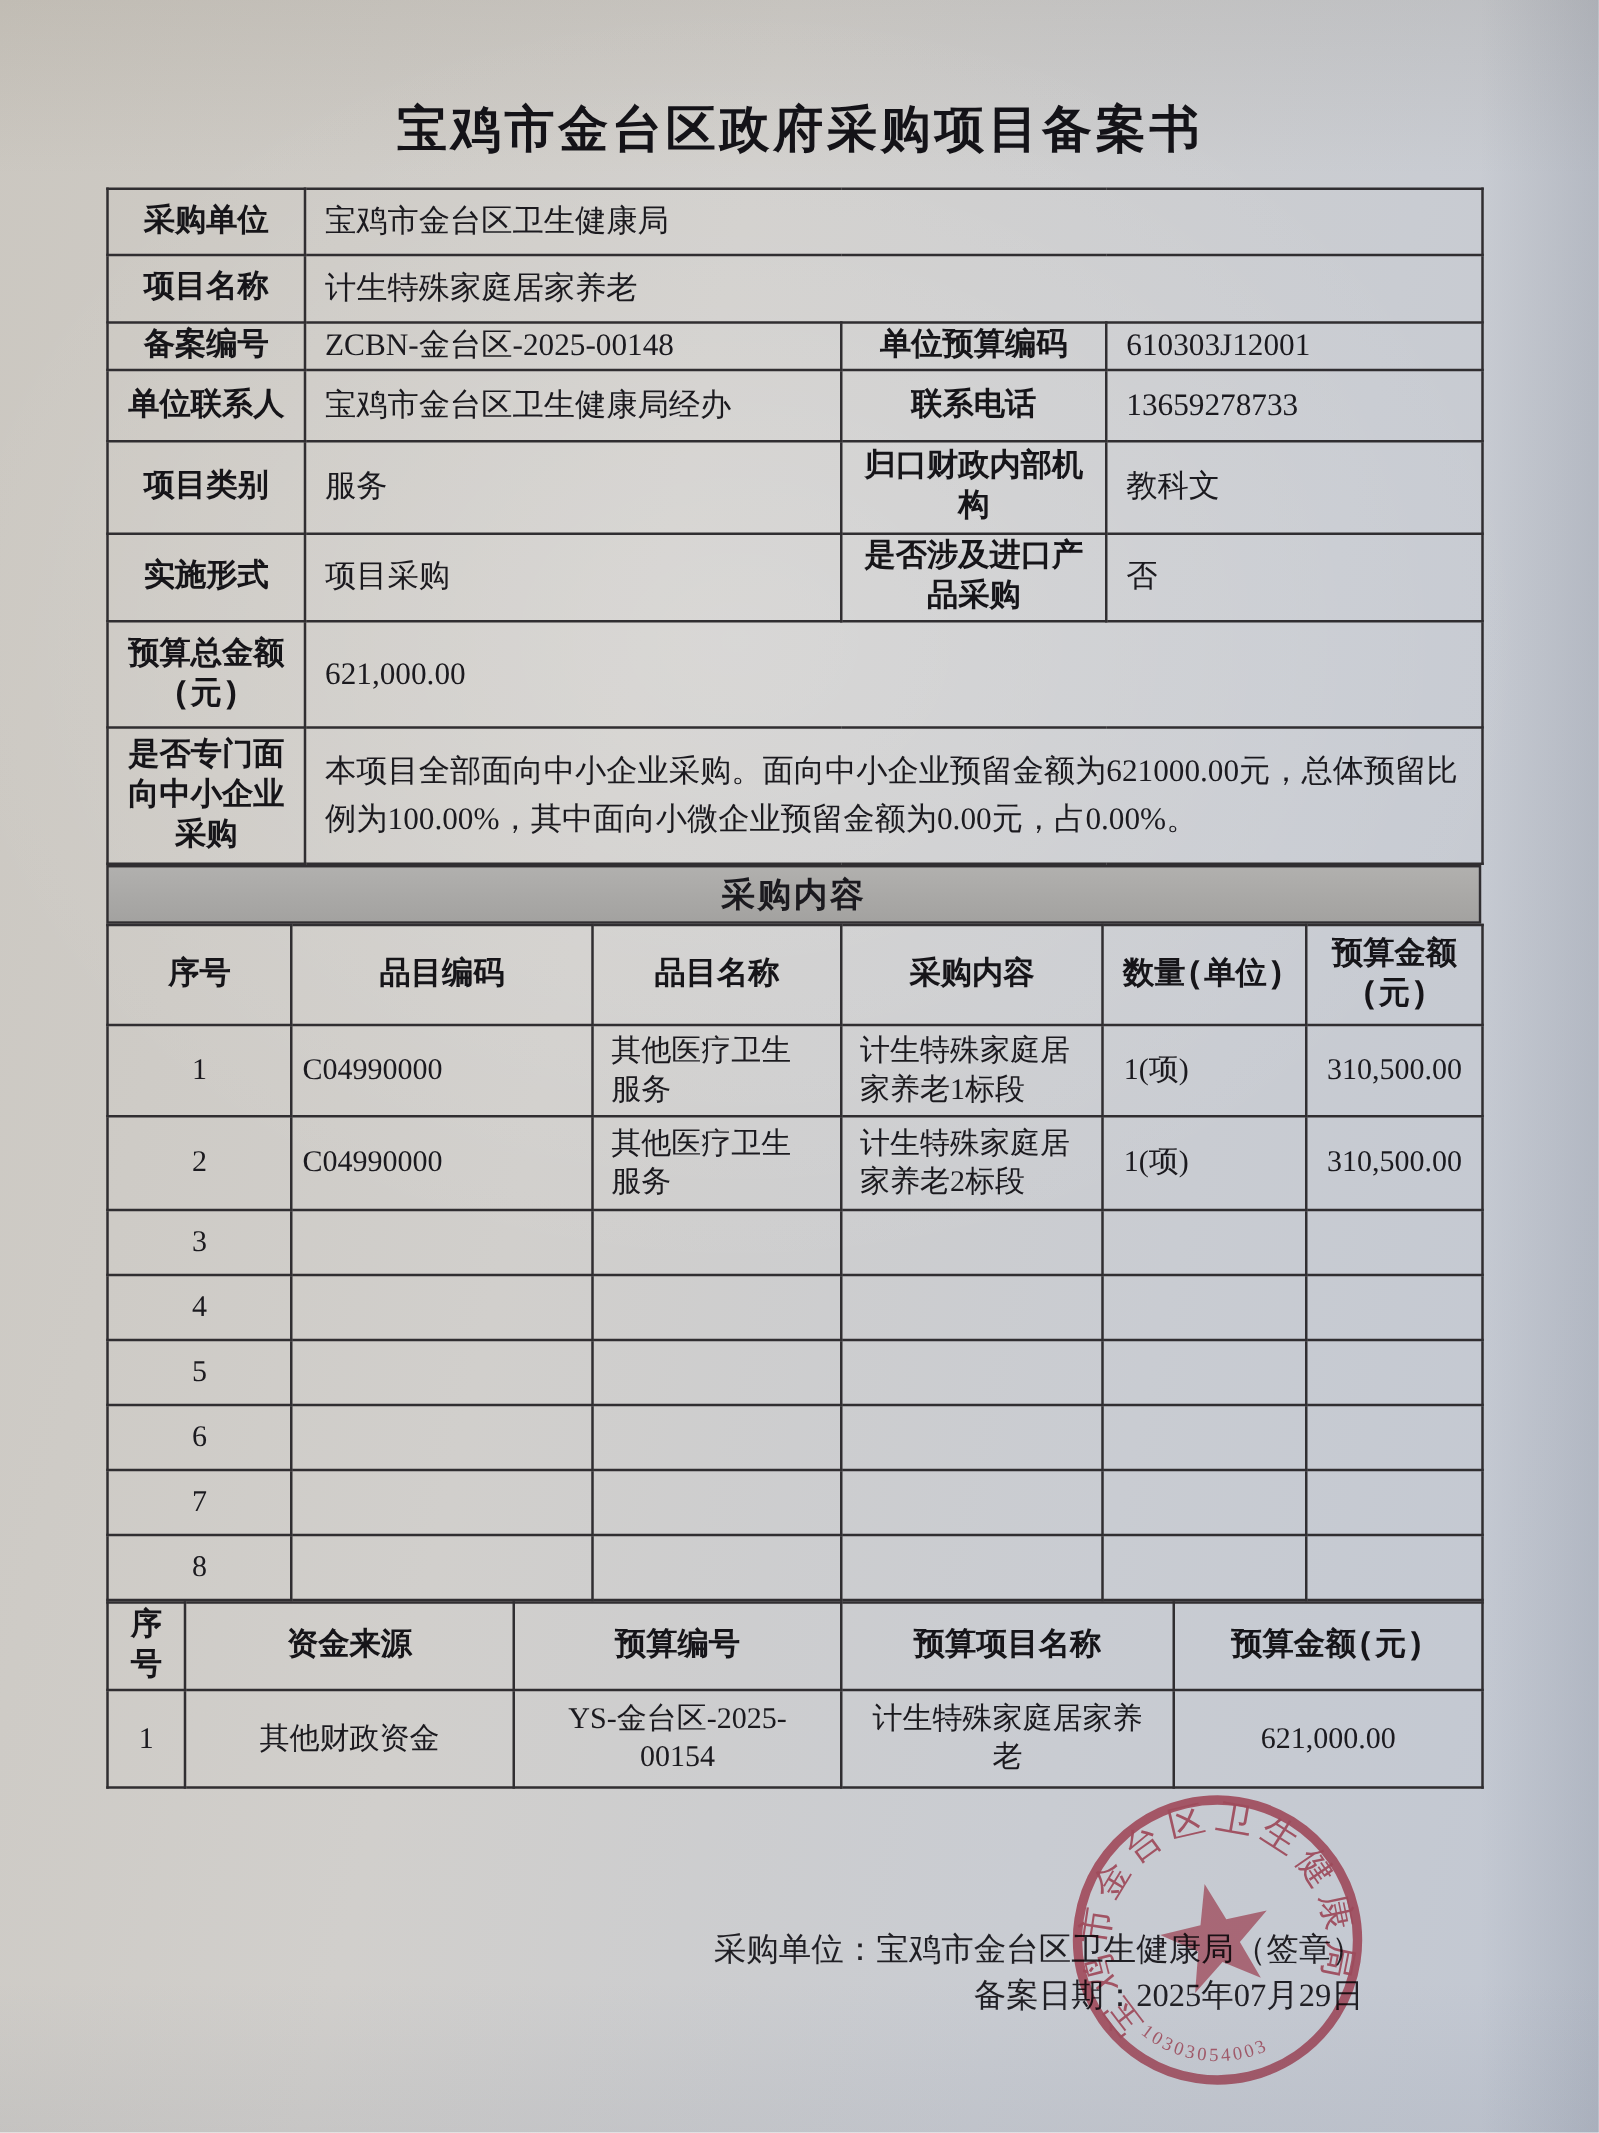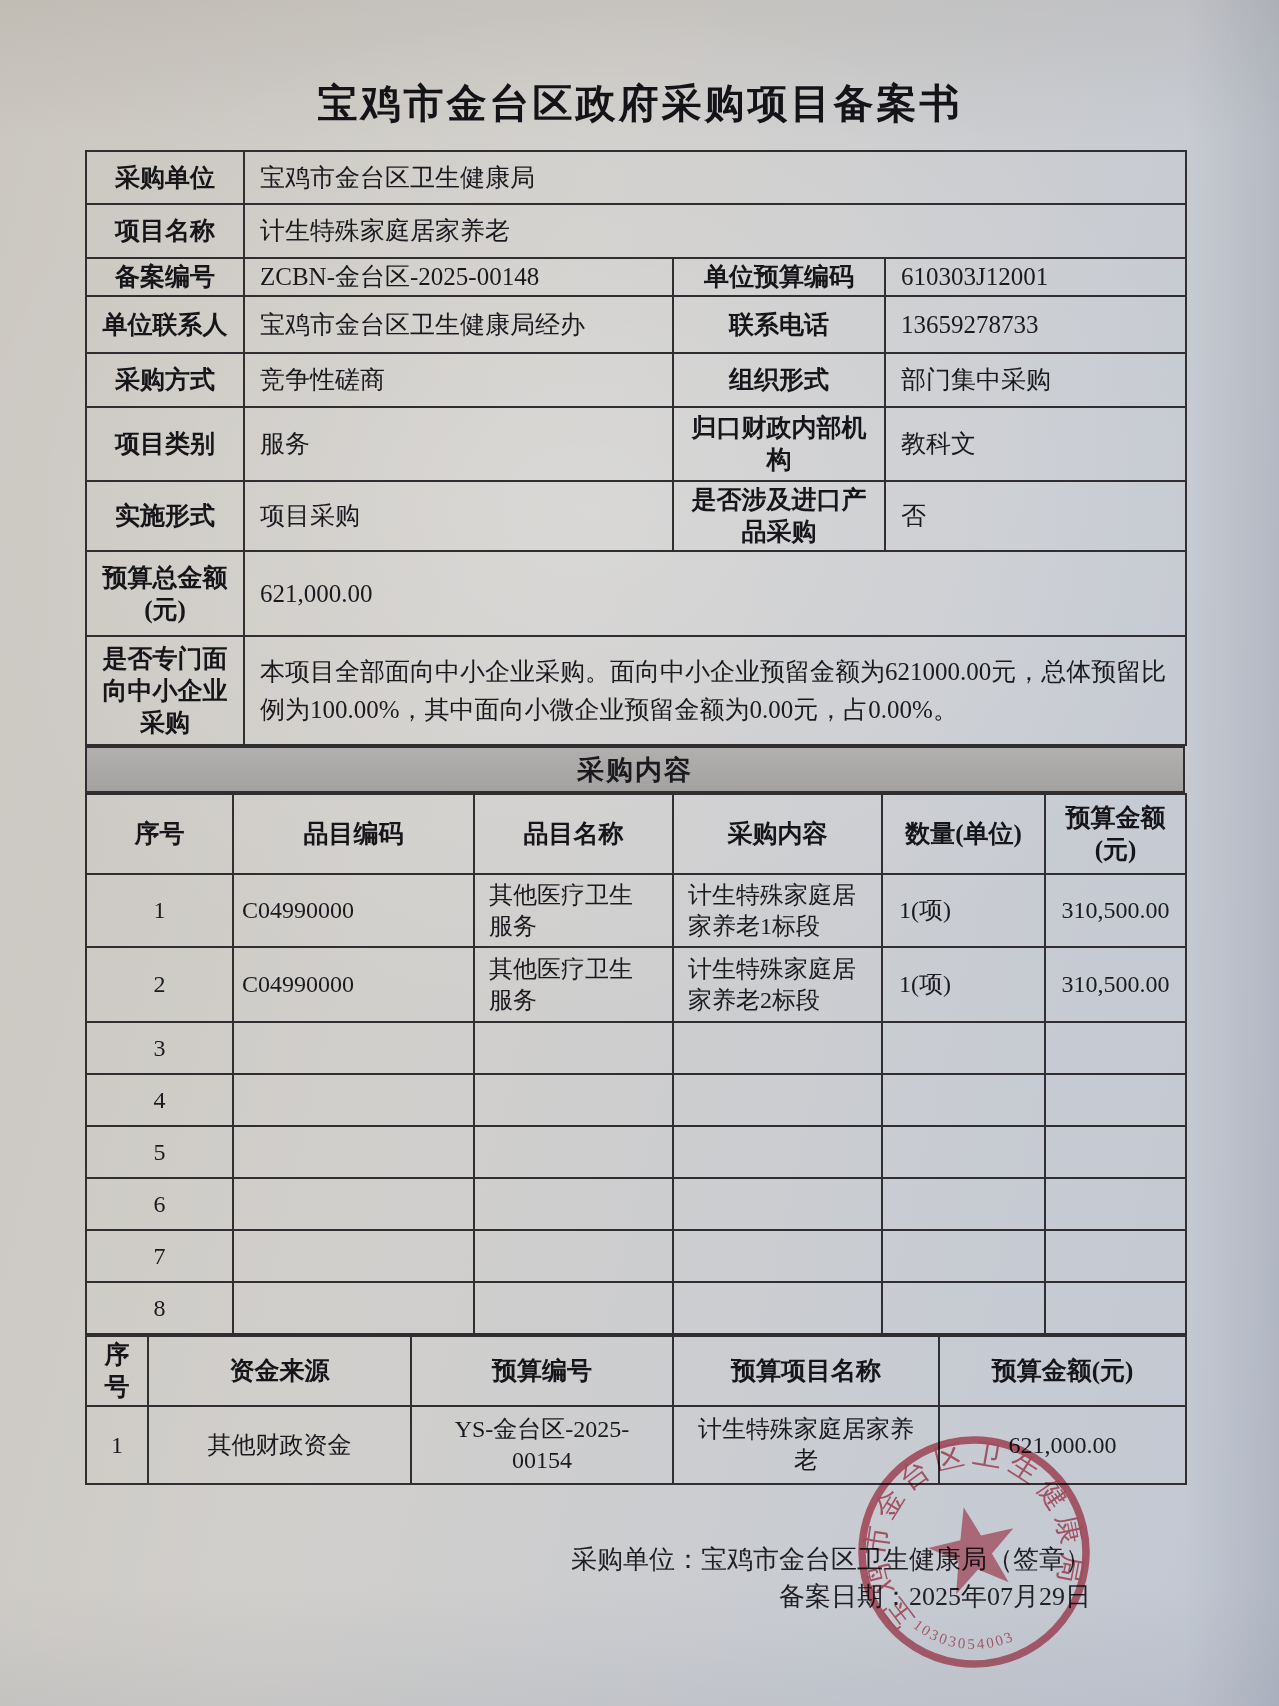--- a/index.html
+++ b/index.html
@@ -32,21 +32,21 @@
   .doc-body { position: absolute; left: 85px; top: 150px; width: 1100px; }
   table { border-collapse: collapse; table-layout: fixed; width: 1100px; }
   th, td {
     border: 2.6px solid var(--border, #302e31);
     vertical-align: middle;
     white-space: pre-line;
     padding: 2px 8px;
     line-height: 1.28;
   }
   th.lbl, .items-tbl th, .funds-tbl th {
-    font-family: Liberation Serif, serif;
+    font-family: Liberation Mono, monospace;
     font-weight: bold; font-size: 25px; text-align: center;
     color: #161519;
     margin-left: 35px;
   }
   td.val { font-size: 25px; text-align: left; padding-left: 15px; }
   .sme-text { font-size: 25px; line-height: 1.5; padding: 16px 16px; }
   .section-bar {
     height: 47px;
     display: flex; align-items: center; justify-content: center;
     background: linear-gradient(180deg, #b1b0ae, var(--section-bar, #a3a2a0));
@@ -107,26 +107,20 @@
         <th class="lbl">备案编号</th>
         <td class="val">ZCBN-金台区-2025-00148</td>
         <th class="lbl">单位预算编码</th>
         <td class="val">610303J12001</td>
       </tr>
       <tr style="height:57px">
         <th class="lbl">单位联系人</th>
         <td class="val">宝鸡市金台区卫生健康局经办</td>
         <th class="lbl">联系电话</th>
         <td class="val">13659278733</td>
-      </tr>
-      <tr style="height:54px">
-        <th class="lbl">采购方式</th>
-        <td class="val">竞争性磋商</td>
-        <th class="lbl">组织形式</th>
-        <td class="val">部门集中采购</td>
       </tr>
       <tr style="height:74px">
         <th class="lbl">项目类别</th>
         <td class="val">服务</td>
         <th class="lbl">归口财政内部机
 构</th>
         <td class="val">教科文</td>
       </tr>
       <tr style="height:52px">
         <th class="lbl">实施形式</th>

